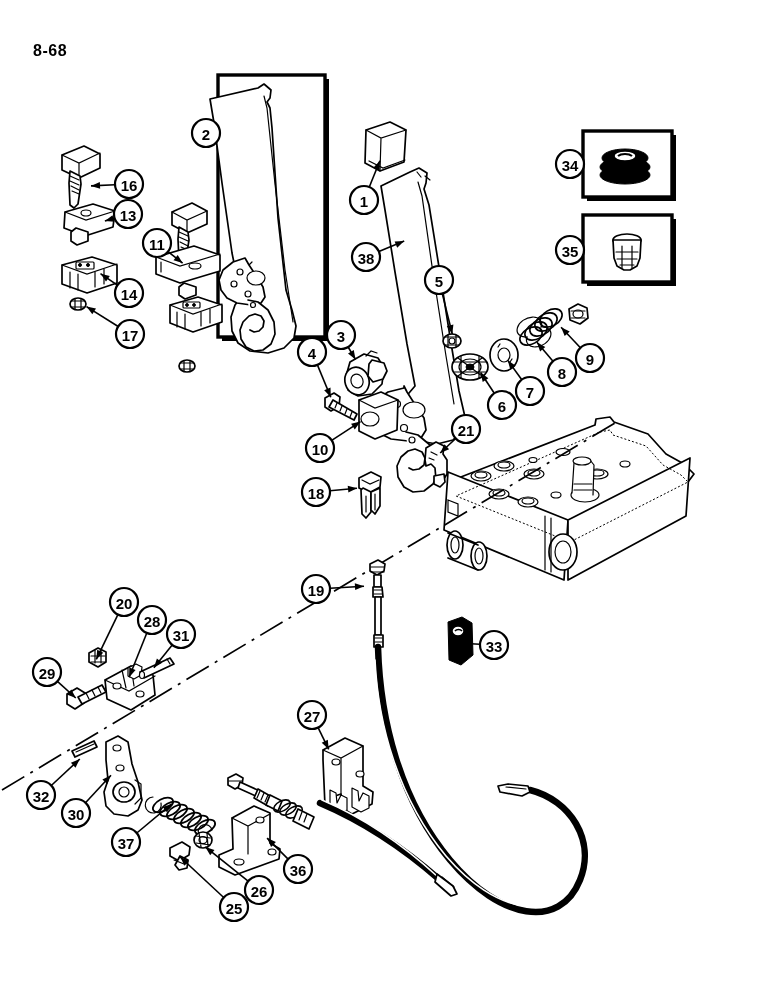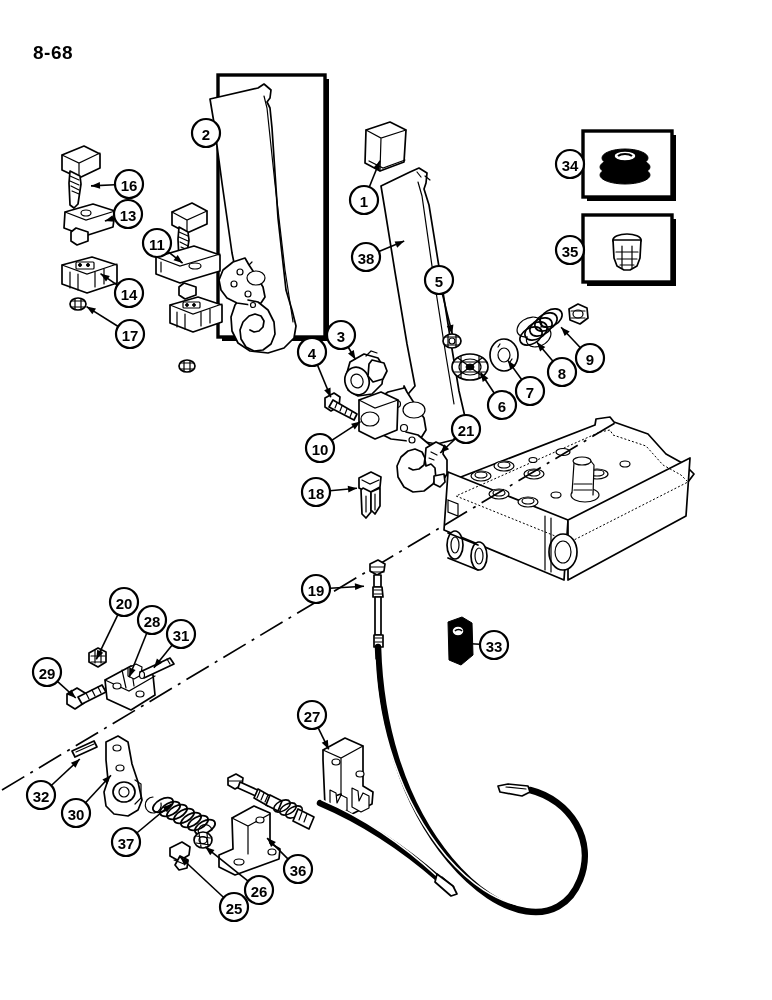--- a/index.html
+++ b/index.html
@@ -1,19 +1,19 @@
 <!DOCTYPE html>
 <html><head>
 <meta charset="utf-8">
 <title>Parts Diagram 8-68</title>
 <style>
   html,body{margin:0;padding:0;background:#fff;}
   body{font-family:"Liberation Sans",sans-serif;}
   #page{position:relative;width:772px;height:1000px;background:#ffffff;overflow:hidden;}
-  #page-number{position:absolute;left:33px;top:42px;font-size:19px;font-weight:bold;color:#000;letter-spacing:0.5px;}
+  #page-number{position:absolute;left:33px;top:42px;font-size:16px;font-weight:bold;color:#000;letter-spacing:0.5px;}
   svg.art{position:absolute;left:0;top:0;width:772px;height:1000px;}
   .cnum{font-family:"Liberation Sans",sans-serif;font-weight:bold;font-size:15px;fill:#000;text-anchor:middle;dominant-baseline:central;}
   .cc{fill:#fff;stroke:#000;stroke-width:2.2;}
   .ld{stroke:#000;stroke-width:1.6;fill:none;}
   .outline{fill:#fff;stroke:#000;stroke-width:1.7;stroke-linejoin:round;stroke-linecap:round;}
   .outline-thin{fill:#fff;stroke:#000;stroke-width:1.2;stroke-linejoin:round;stroke-linecap:round;}
   .solidblk{fill:#000;stroke:#000;stroke-width:1;}
   .noflll{fill:none;stroke:#000;stroke-width:1.2;stroke-linecap:round;}
   .boxframe{fill:#fff;stroke:#000;stroke-width:3.4;}
   .shadow{fill:#000;}

